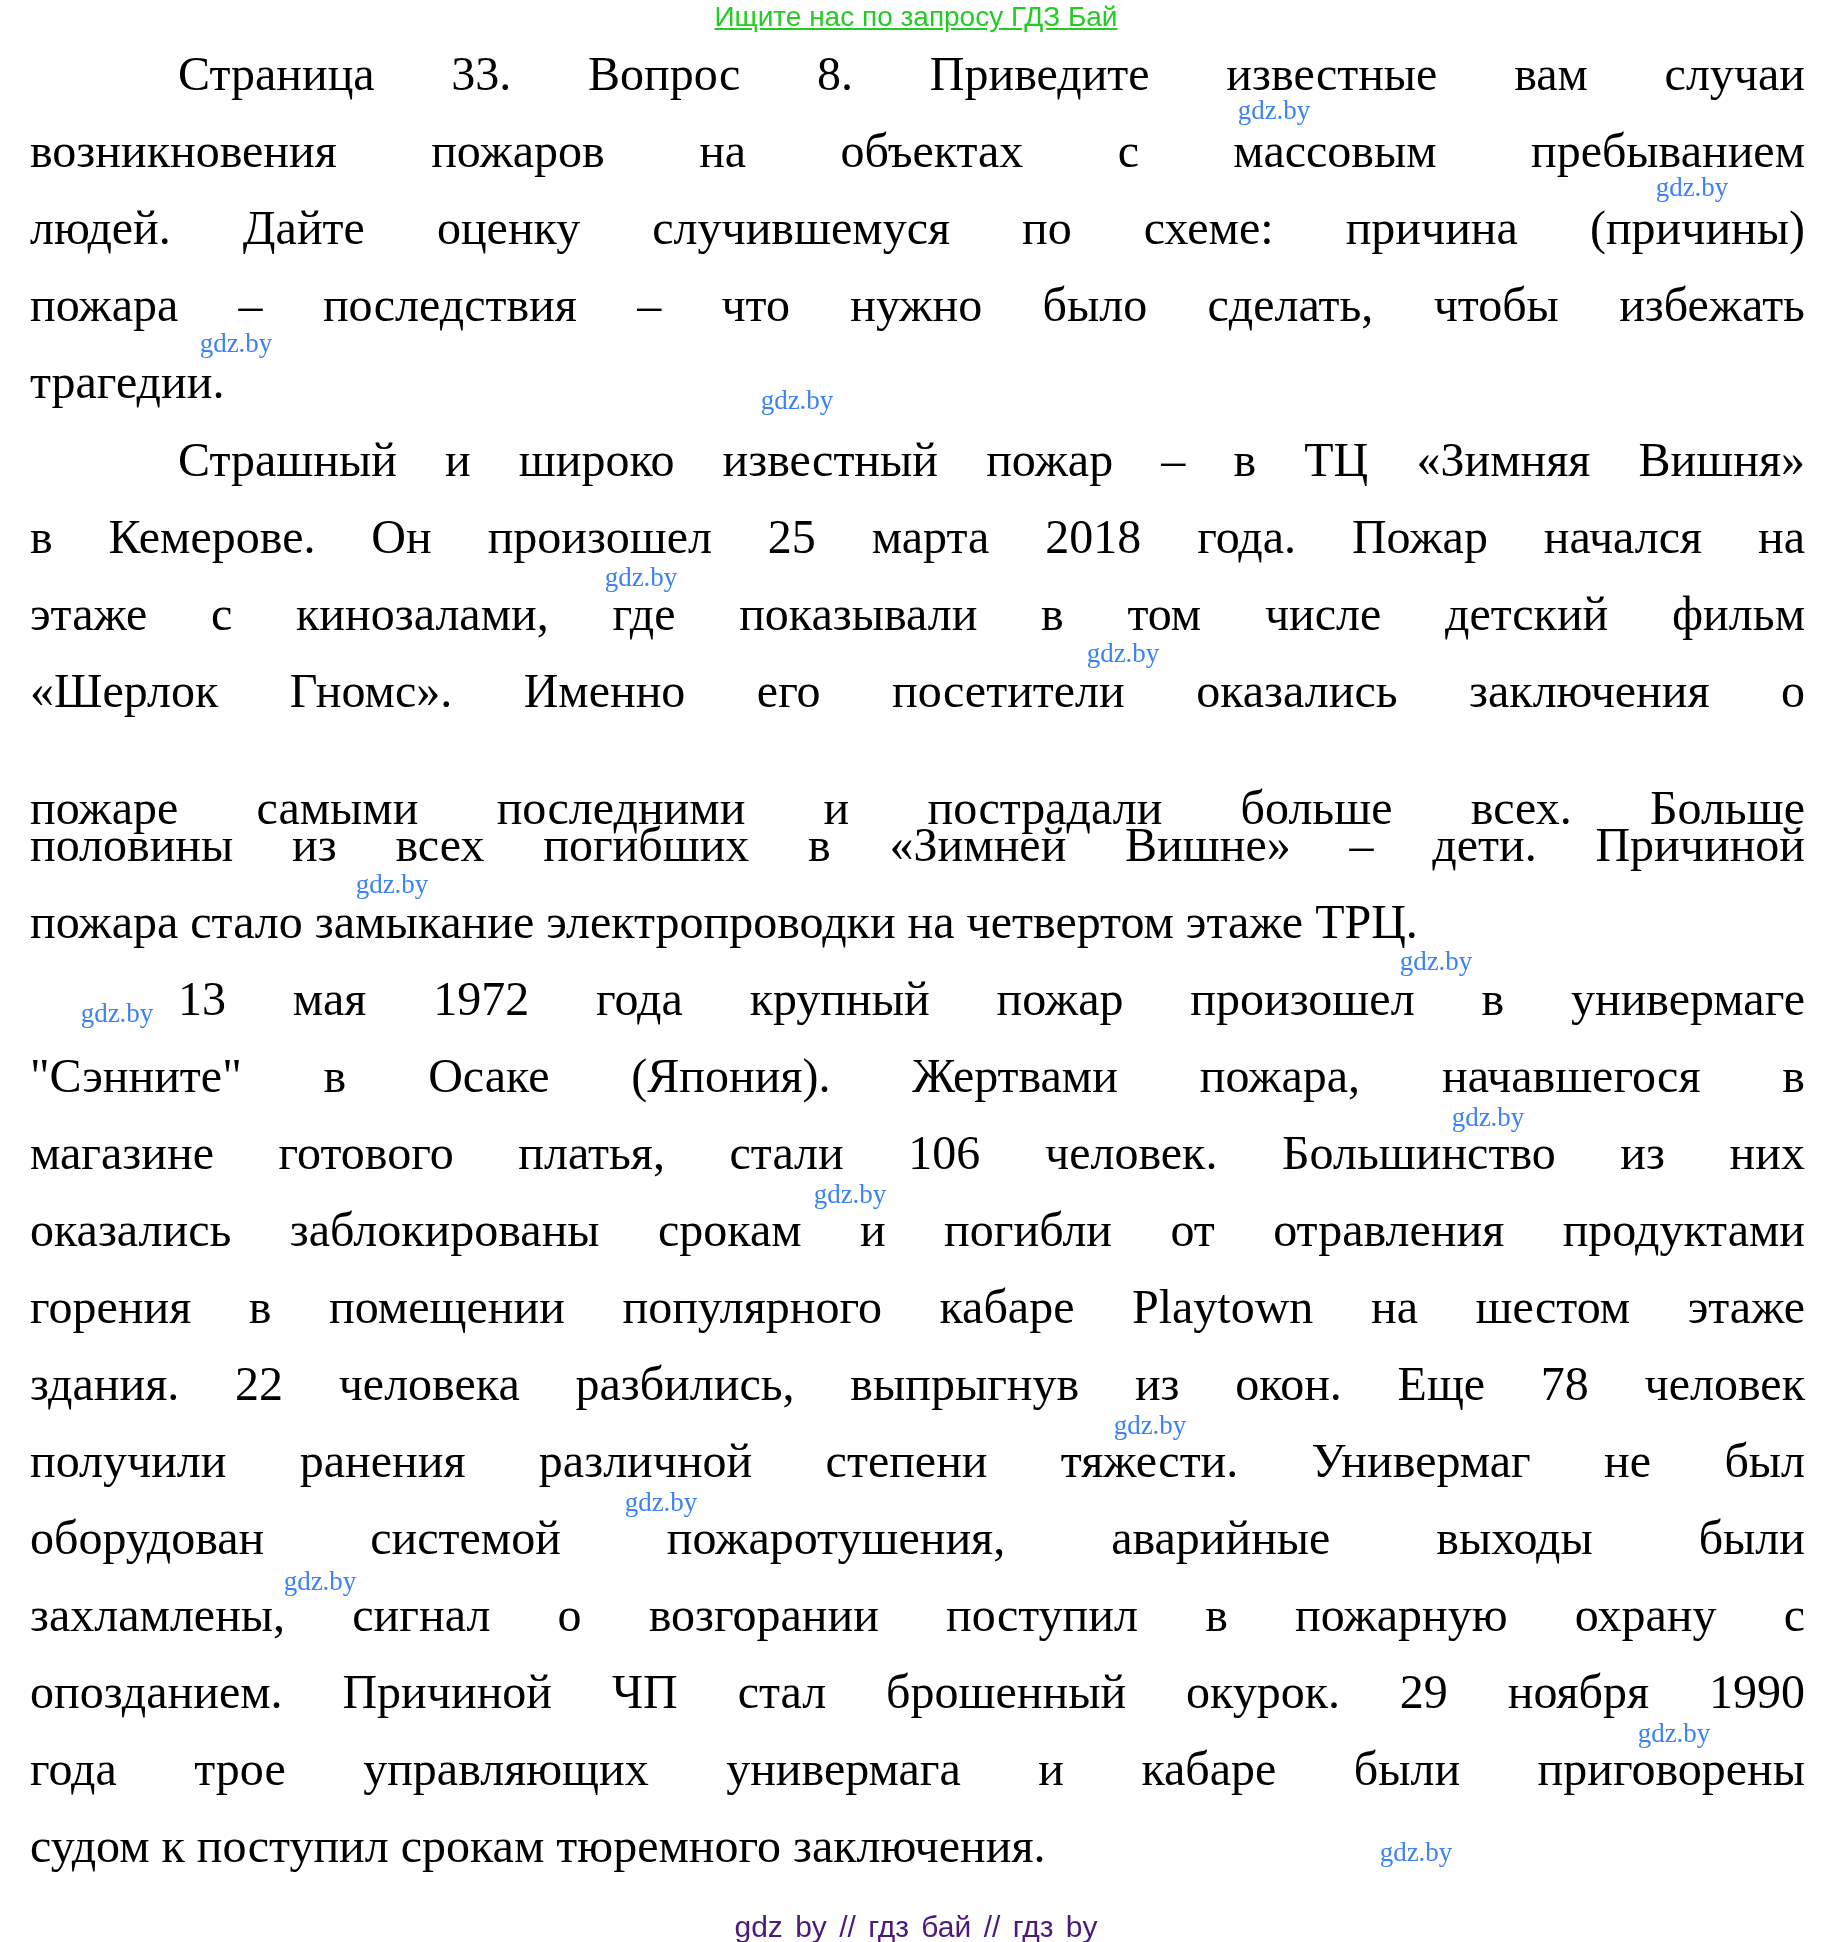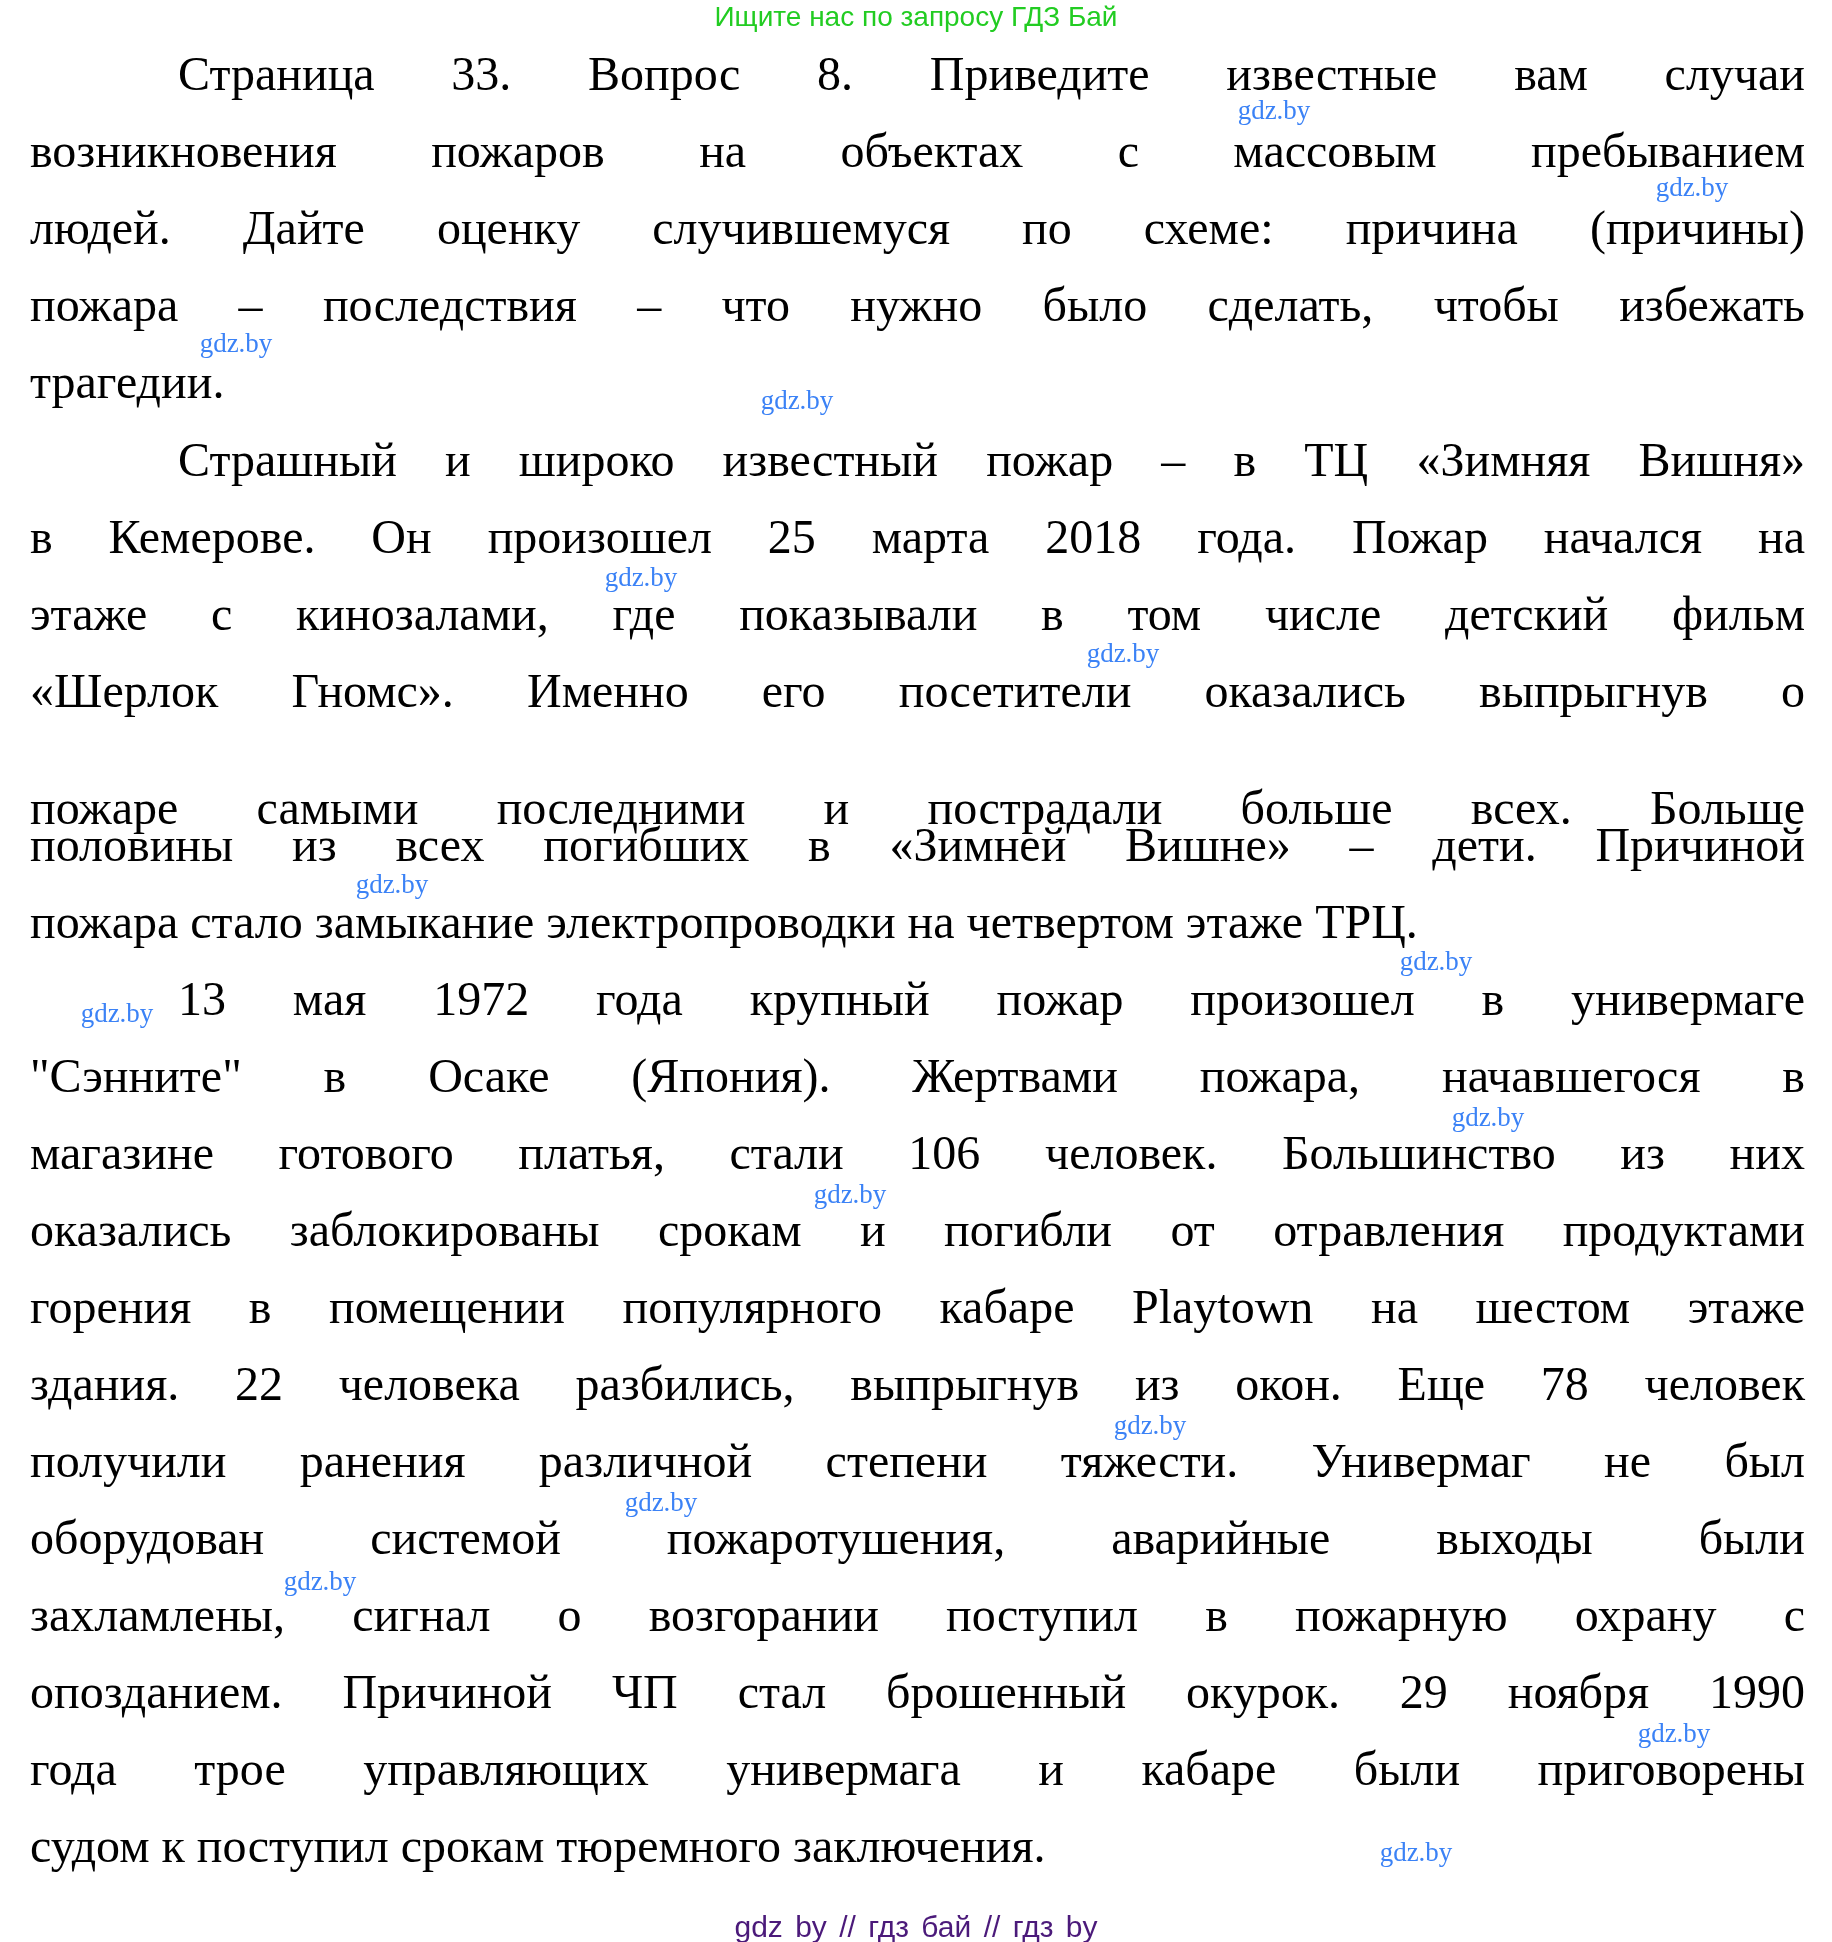--- a/index.html
+++ b/index.html
@@ -1,18 +1,18 @@
 <!DOCTYPE html>
 <html><head>
 <meta charset="utf-8">
 <style>
   html,body{margin:0;padding:0;background:#ffffff;}
   body{width:1832px;height:1942px;position:relative;overflow:hidden;}
   .top-note{position:absolute;left:0;width:1832px;top:0;text-align:center;color:#22cc22;
-    font-family:"Liberation Sans",sans-serif;font-size:28px;line-height:34px;}
+    font-family:"Liberation Sans",sans-serif;font-size:28px;line-height:34px;text-decoration:underline;}
   .line{position:absolute;left:30px;width:1775px;font-family:"Liberation Serif",serif;
     font-size:48px;line-height:56px;color:#000;text-align:justify;text-align-last:justify;
     white-space:nowrap;}
   .line span.t{display:block;white-space:normal;text-align:justify;text-align-last:justify;}
   .bold{font-weight:normal;}
   .last{text-align-last:left !important;}
   .indent{left:178px;width:1627px;}
   .wm{position:absolute;font-family:Liberation Serif, serif;font-size:27px;line-height:30px;
     color:#3b82f6;transform:translateX(-50%);white-space:nowrap;}
   .footer{position:absolute;left:0;width:1832px;top:1910px;text-align:center;color:#4b1a7a;
@@ -42,21 +42,21 @@
 <div class="line indent" style="top:432px">
     <span class="t">Страшный и широко известный пожар – в ТЦ «Зимняя Вишня»</span>
   </div>
 <div class="line" style="top:509px">
     <span class="t">в Кемерове. Он произошел 25 марта 2018 года. Пожар начался на</span>
   </div>
 <div class="line" style="top:586px">
     <span class="t">этаже с кинозалами, где показывали в том числе детский фильм</span>
   </div>
 <div class="line" style="top:663px">
-    <span class="t">«Шерлок Гномс». Именно его посетители оказались выпрыгнув о</span>
+    <span class="t">«Шерлок Гномс». Именно его посетители оказались заключения о</span>
   </div>
 <div class="line" style="top:780px">
     <span class="t">пожаре самыми последними и пострадали больше всех. Больше</span>
   </div>
 <div class="line" style="top:817px">
     <span class="t">половины из всех погибших в «Зимней Вишне» – дети. Причиной</span>
   </div>
 <div class="line" style="top:894px;width:1700px">
     <span class="t last">пожара стало замыкание электропроводки на четвертом этаже ТРЦ.</span>
   </div>

